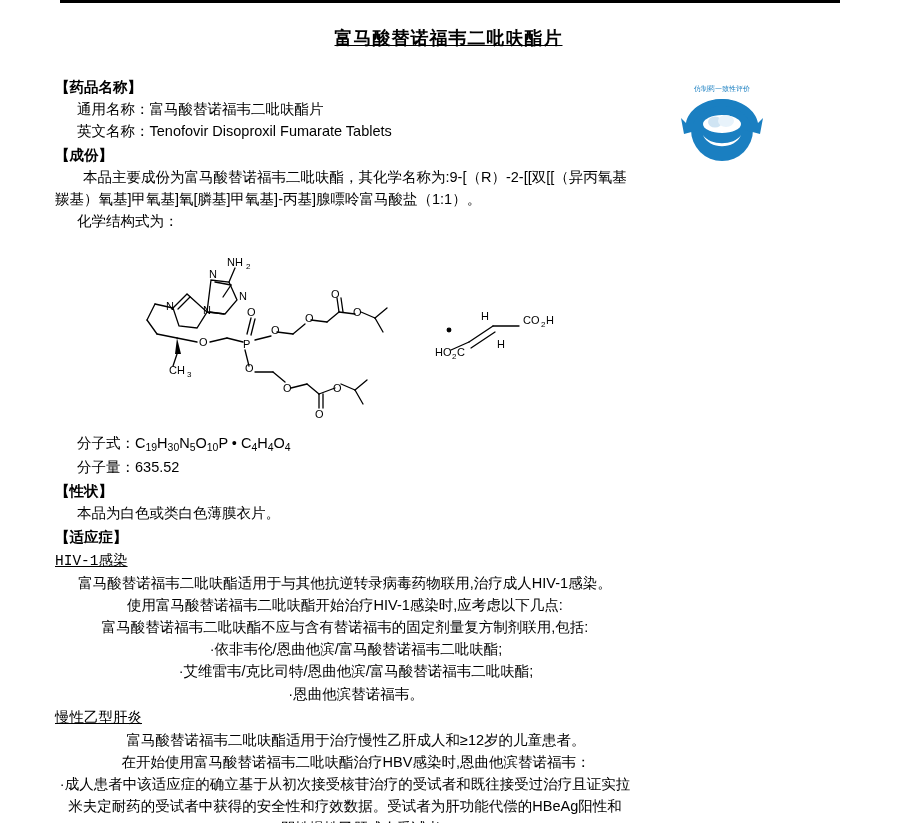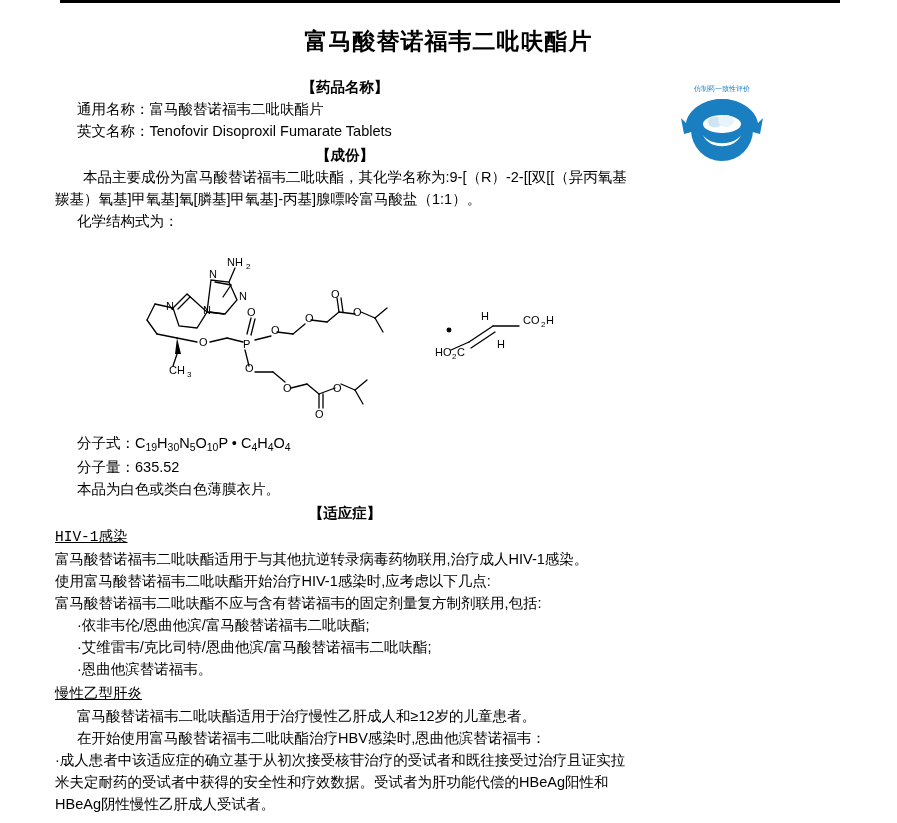--- a/index.html
+++ b/index.html
@@ -28,45 +28,45 @@
     width: 780px;
     height: 3px;
     background: #000;
   }
   .doc-title {
     position: absolute;
     left: 0;
     top: 26px;
     width: 897px;
     text-align: center;
-    font-size: 23px;
+    font-size: 18px;
     font-weight: bold;
     letter-spacing: 1px;
+    text-decoration: underline;
   }
   .body-col {
     position: absolute;
     left: 55px;
     top: 74px;
     width: 580px;
     font-size: 14.5px;
     line-height: 1.52;
   }
   .sec-head {
     font-weight: bold;
     margin-top: 2px;
-    text-align: center;
   }
   .indent1 { padding-left: 22px; }
   .indent2 { text-indent: 28px; }
   .underline-head {
     text-decoration: underline;
     margin-top: 2px;
     font-family: Liberation Mono, monospace;
   }
-  .line { white-space: pre-wrap; }
+  .line { white-space: pre-wrap; text-align: center; }
   .formula-wrap {
     position: relative;
     height: 196px;
     margin-top: 4px;
   }
   .struct-label {
     padding-left: 22px;
   }
   .mol {
     position: absolute;
@@ -223,20 +223,21 @@
       </svg>
     </div>
 
     <div class="mf-line">
       <span>分子式：</span><span>C<sub>19</sub>H<sub>30</sub>N<sub>5</sub>O<sub>10</sub>P • C<sub>4</sub>H<sub>4</sub>O<sub>4</sub></span>
     </div>
     <div class="mf-line">
       <span>分子量：</span><span>635.52</span>
     </div>
 
+    <div class="sec-head">【性状】</div>
     <div class="indent1">本品为白色或类白色薄膜衣片。</div>
 
     <div class="sec-head">【适应症】</div>
 
     <div class="underline-head">HIV-1感染</div>
     <div class="line">富马酸替诺福韦二吡呋酯适用于与其他抗逆转录病毒药物联用,治疗成人HIV-1感染。</div>
     <div class="line">使用富马酸替诺福韦二吡呋酯开始治疗HIV-1感染时,应考虑以下几点:</div>
     <div class="line">富马酸替诺福韦二吡呋酯不应与含有替诺福韦的固定剂量复方制剂联用,包括:</div>
     <div class="line indent1">·依非韦伦/恩曲他滨/富马酸替诺福韦二吡呋酯;</div>
     <div class="line indent1">·艾维雷韦/克比司特/恩曲他滨/富马酸替诺福韦二吡呋酯;</div>

